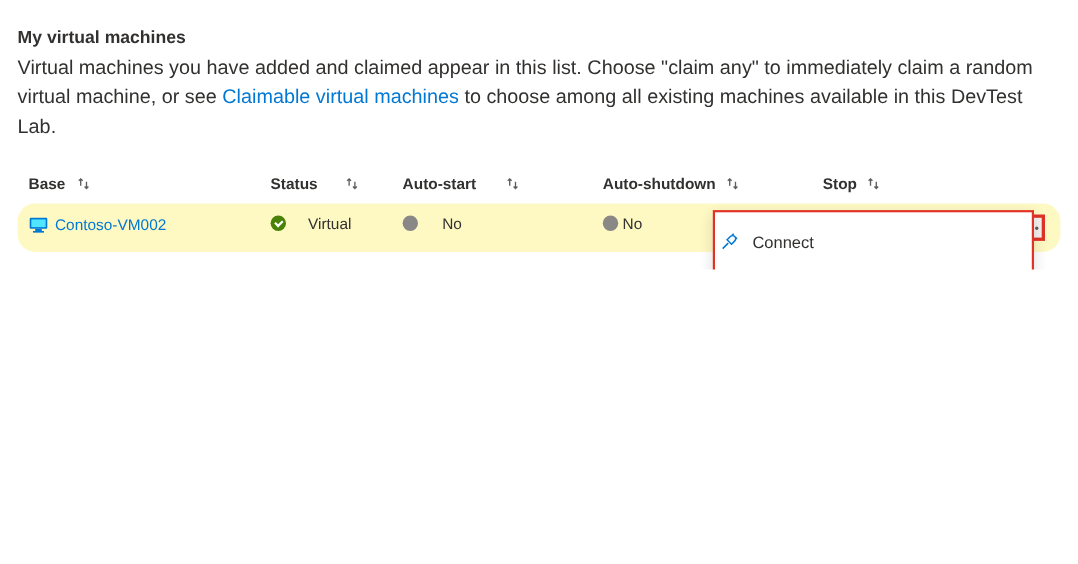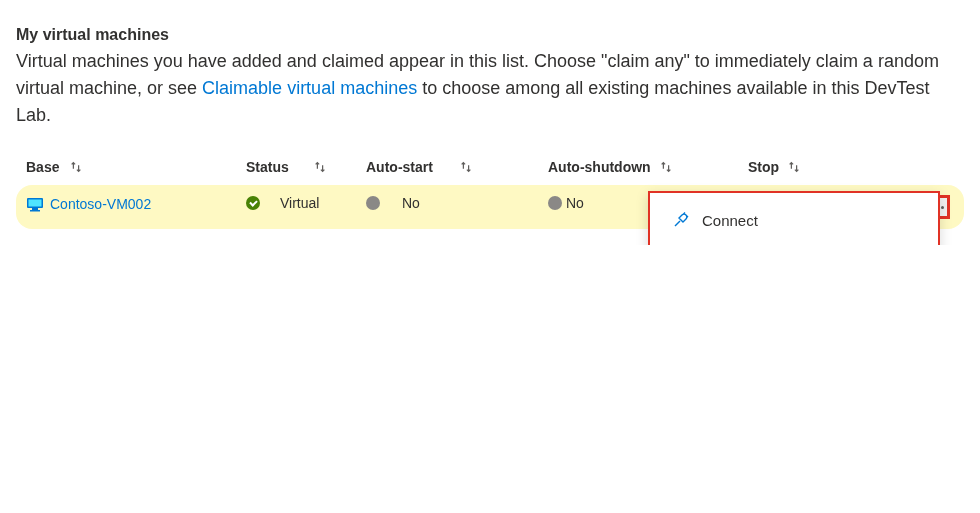--- a/index.html
+++ b/index.html
@@ -102,21 +102,21 @@
       background: #fff;
       border: 2px solid #e13225;
       box-shadow: 0 4px 12px rgba(0,0,0,0.15);
       z-index: 10;
       padding: 6px 0;
     }
     .menu-item {
       display: flex;
       align-items: center;
       gap: 12px;
-      padding: 12px 22px;
+      padding: 12px 4px;
       cursor: pointer;
       font-size: 15px;
       color: #323130;
     }
     .menu-item.highlighted {
       border: 2px solid #e13225;
       margin: 0px 4px;
       padding: 10px 12px;
       background: #faf9f8;
     }

